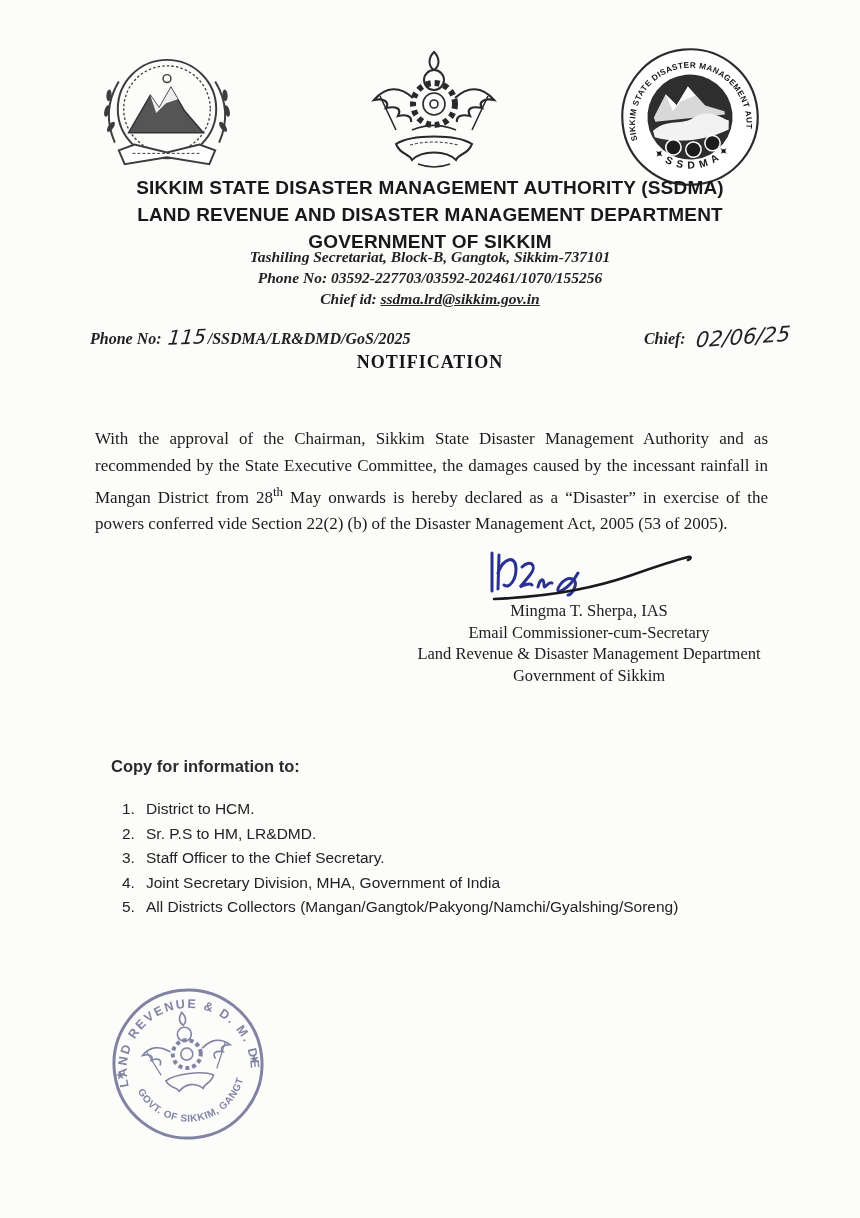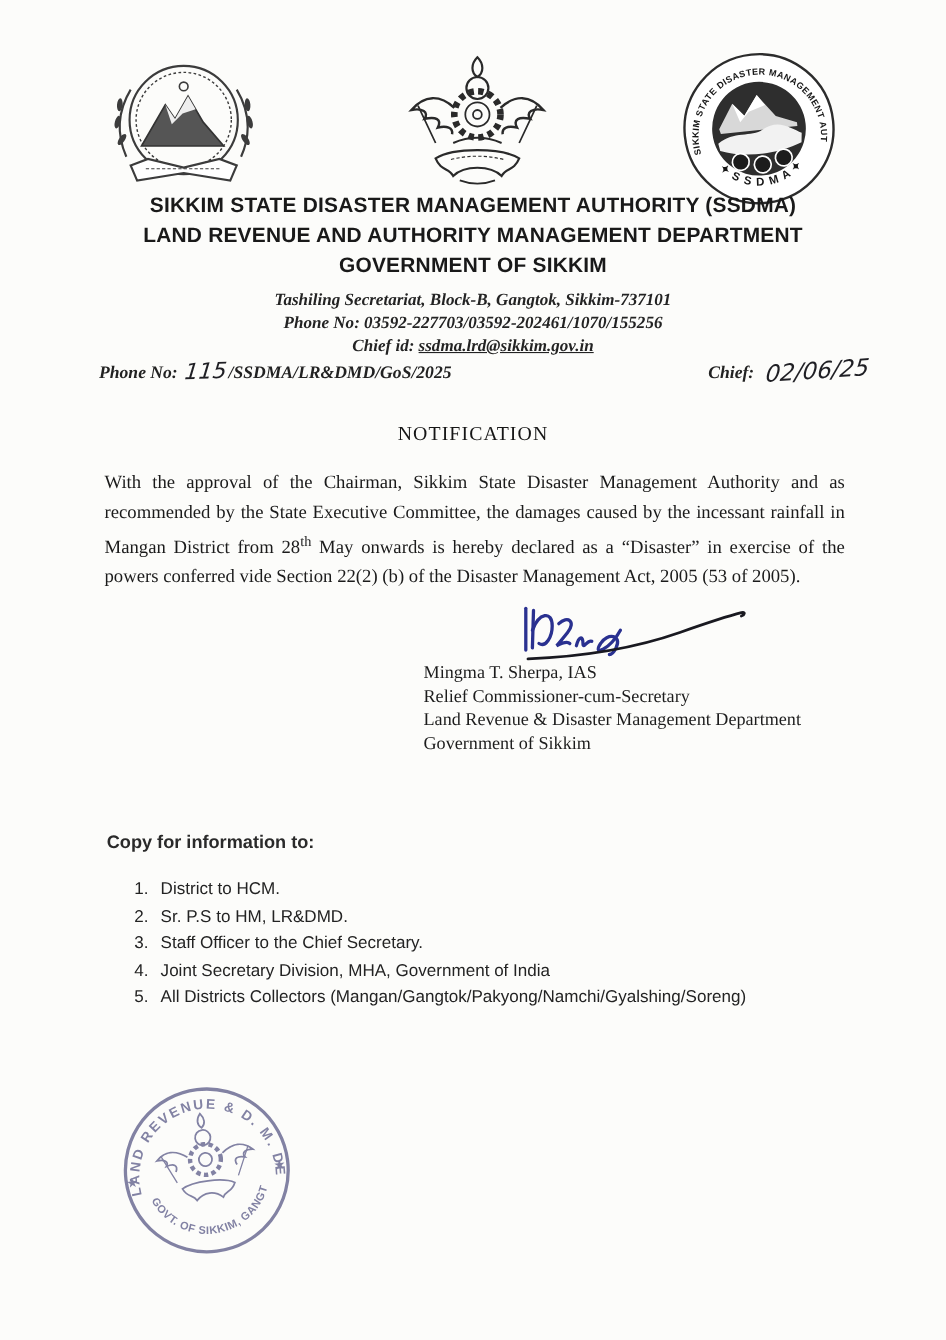--- a/index.html
+++ b/index.html
@@ -18,21 +18,21 @@
   .logo-center{left:366px;top:46px;width:136px;height:138px;}
   .logo-right{left:617px;top:46px;width:146px;height:142px;transform:rotate(-6deg);}
   .org-lines{
     position:absolute;top:174px;left:0;width:100%;
     text-align:center;
     font-family:"Liberation Sans",sans-serif;
     font-weight:700;font-size:19px;line-height:27px;
     color:#191919;letter-spacing:.2px;
   }
   .address-lines{
-    position:absolute;top:262px;left:0;width:100%;
+    position:absolute;top:246px;left:0;width:100%;
     text-align:center;
     font-style:italic;font-weight:700;font-size:15.5px;line-height:21px;
     color:#232323;
   }
   .email-u{text-decoration:underline;}
   
   .memo-row{
     position:absolute;top:329px;left:90px;right:70px;
     display:flex;justify-content:space-between;align-items:flex-start;
     font-style:italic;font-weight:700;font-size:16px;color:#222;
@@ -41,41 +41,41 @@
     display:inline-block;
     font-family:"DejaVu Sans",sans-serif;
     font-style:italic;font-weight:400;
     color:#1f1f24;
     transform:rotate(-2deg) skewX(-8deg);
   }
   .hand-memo{font-size:20px;line-height:16px;margin:0 2px;}
   .hand-date{font-size:21px;line-height:16px;margin-left:6px;transform:rotate(-4deg) skewX(-10deg);}
   
   .title{
-    position:absolute;top:384px;left:0;width:100%;
-    text-align:center;font-size:18px;font-weight:400;
+    position:absolute;top:352px;left:0;width:100%;
+    text-align:center;font-size:18px;font-weight:700;
     letter-spacing:1px;color:#161616;margin:0;
   }
   
   .body-par{
     position:absolute;top:426px;left:95px;width:673px;
     font-size:17px;line-height:26.6px;text-align:justify;
     color:#1b1b1b;margin:0;
   }
   .body-par sup{font-size:13px;}
   
   .sign-block{
-    position:absolute;top:546px;left:385px;width:380px;
-    text-align:left;
+    position:absolute;top:546px;left:399px;width:380px;
+    text-align:center;
   }
   .sign-svg{display:block;margin:0 auto -4px auto;}
   .sign-lines{font-size:16.5px;line-height:21.5px;color:#1c1c1c;}
   
   .copy-heading{
-    position:absolute;top:757px;left:97px;
+    position:absolute;top:757px;left:111px;
     font-family:"Liberation Sans",sans-serif;
     font-size:16.5px;font-weight:600;color:#2a2a2a;
   }
   .copy-list{
     position:absolute;top:797px;left:122px;
     list-style:none;margin:0;padding:0;
     font-family:"Liberation Sans",sans-serif;
     font-size:15.5px;line-height:24.6px;color:#232323;
   }
   .copy-list li{display:flex;}
@@ -148,21 +148,21 @@
     <text font-family="Liberation Sans, sans-serif" font-size="7.5" font-weight="700" letter-spacing="0.4" fill="#161616">
       <textPath href="#rt">SIKKIM STATE DISASTER MANAGEMENT AUTHORITY</textPath>
     </text>
     <text font-family="Liberation Sans, sans-serif" font-size="9.5" font-weight="700" letter-spacing="1" fill="#161616">
       <textPath href="#rb" startOffset="6">✦ S S D M A ✦</textPath>
     </text>
   </svg>
 
   <div class="org-lines">
     <div>SIKKIM STATE DISASTER MANAGEMENT AUTHORITY (SSDMA)</div>
-    <div>LAND REVENUE AND AUTHORITY MANAGEMENT DEPARTMENT</div>
+    <div>LAND REVENUE AND DISASTER MANAGEMENT DEPARTMENT</div>
     <div>GOVERNMENT OF SIKKIM</div>
   </div>
   <div class="address-lines">
     <div>Tashiling Secretariat, Block-B, Gangtok, Sikkim-737101</div>
     <div>Phone No: 03592-227703/03592-202461/1070/155256</div>
     <div><span>Chief id: </span><span class="email-u">ssdma.lrd@sikkim.gov.in</span></div>
   </div>
 
   <div class="memo-row">
     <div>
@@ -188,21 +188,21 @@
           <path d="M58,41 C60,33 64,31 64,39 C64,45 68,35 72,37"></path>
           <path d="M98,27 C88,45 72,51 80,39 C86,29 100,31 94,43 C92,47 90,49 88,49"></path>
         </g>
         <g stroke="#191920" stroke-width="2.6">
           <path d="M14,53 C62,51 112,43 152,29 C172,22 192,15 208,11 C212,10 211,13 208,14"></path>
         </g>
       </g>
     </svg>
     <div class="sign-lines">
       <div>Mingma T. Sherpa, IAS</div>
-      <div>Relief Commissioner-cum-Secretary</div>
+      <div>Email Commissioner-cum-Secretary</div>
       <div>Land Revenue &amp; Disaster Management Department</div>
       <div>Government of Sikkim</div>
     </div>
   </div>
 
   <div class="copy-heading">Copy for information to:</div>
   <ol class="copy-list">
     <li>
         <span class="num">1.</span>
         <span>District to HCM.</span>

